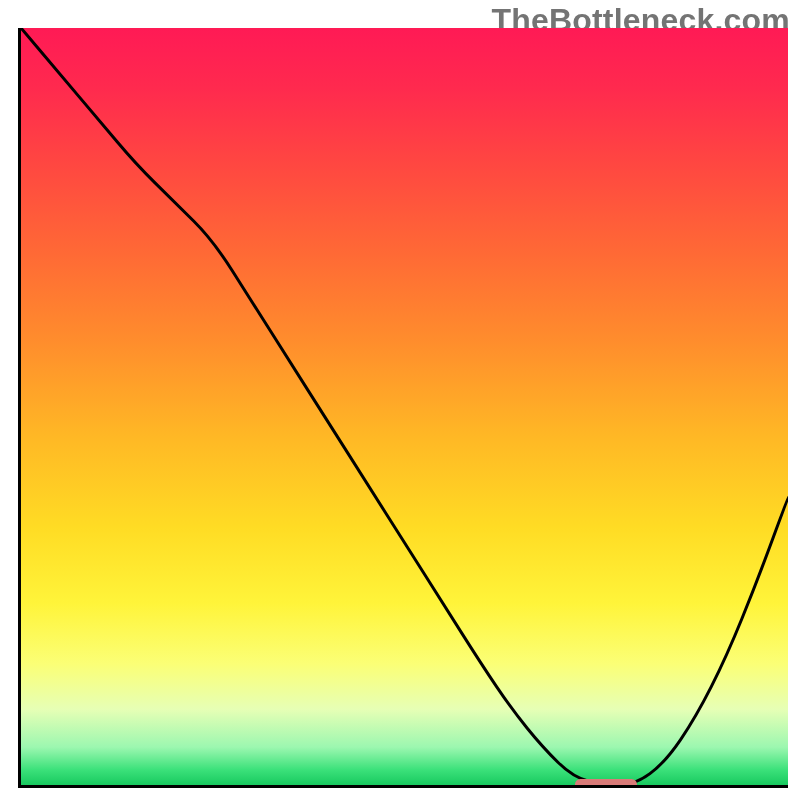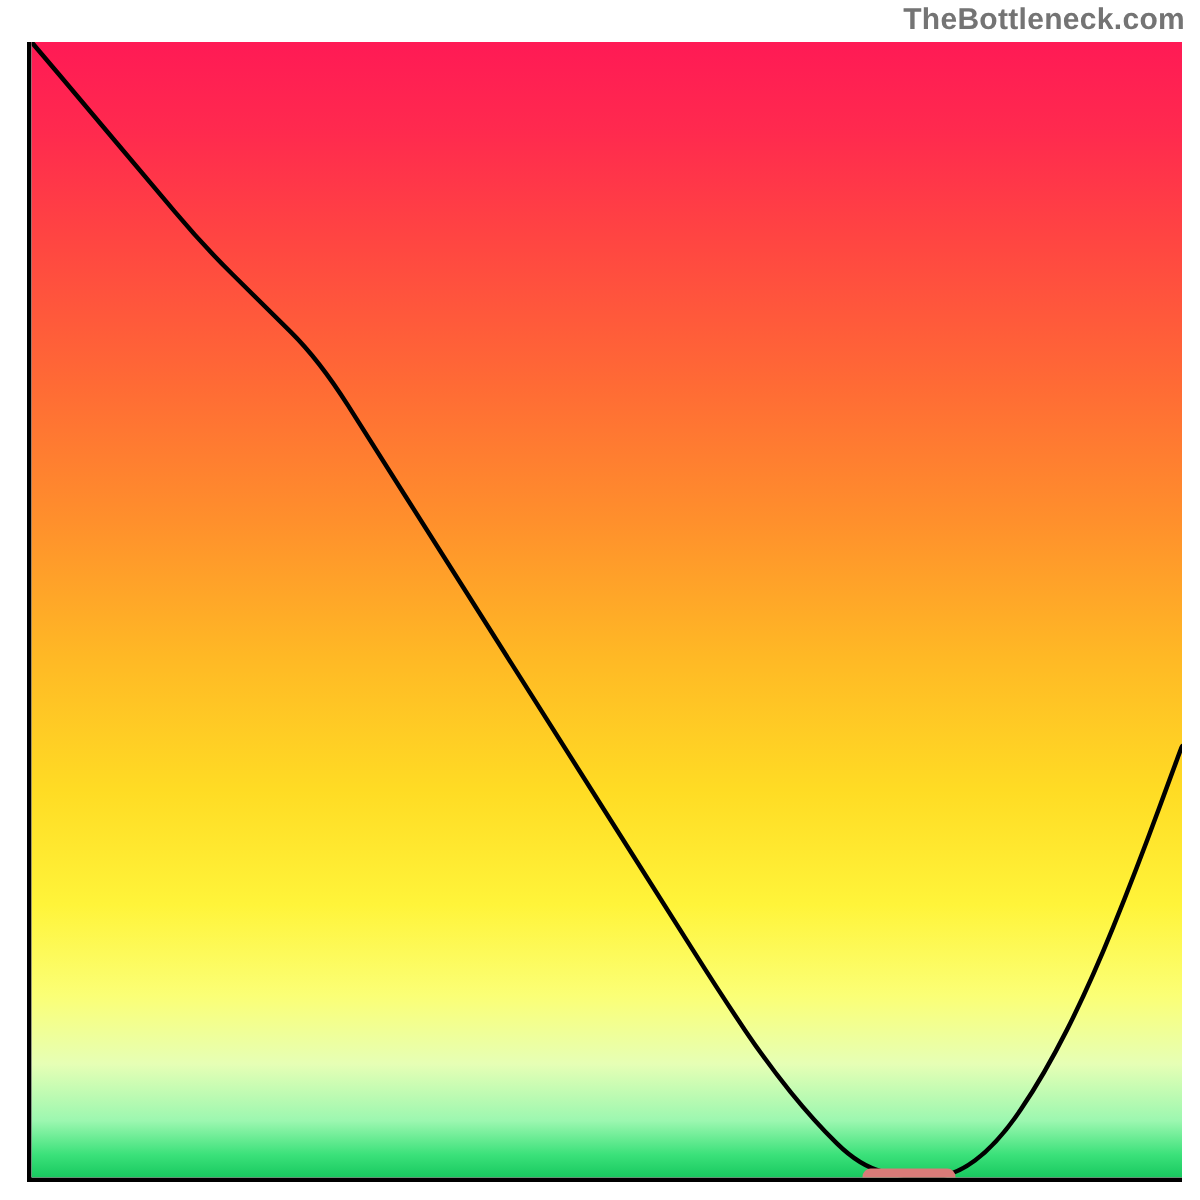--- a/index.html
+++ b/index.html
@@ -13,21 +13,21 @@
   }
   .stage {
     position: relative;
     width: 800px;
     height: 800px;
   }
   .watermark {
     position: absolute;
     top: 2px;
     right: 10px;
-    font-size: 20px;
+    font-size: 32px;
     font-weight: bold;
     color: #747474;
     letter-spacing: 0.2px;
   }
   .plot-area {
     position: absolute;
     left: 18px;
     top: 28px;
     width: 770px;
     height: 760px;

